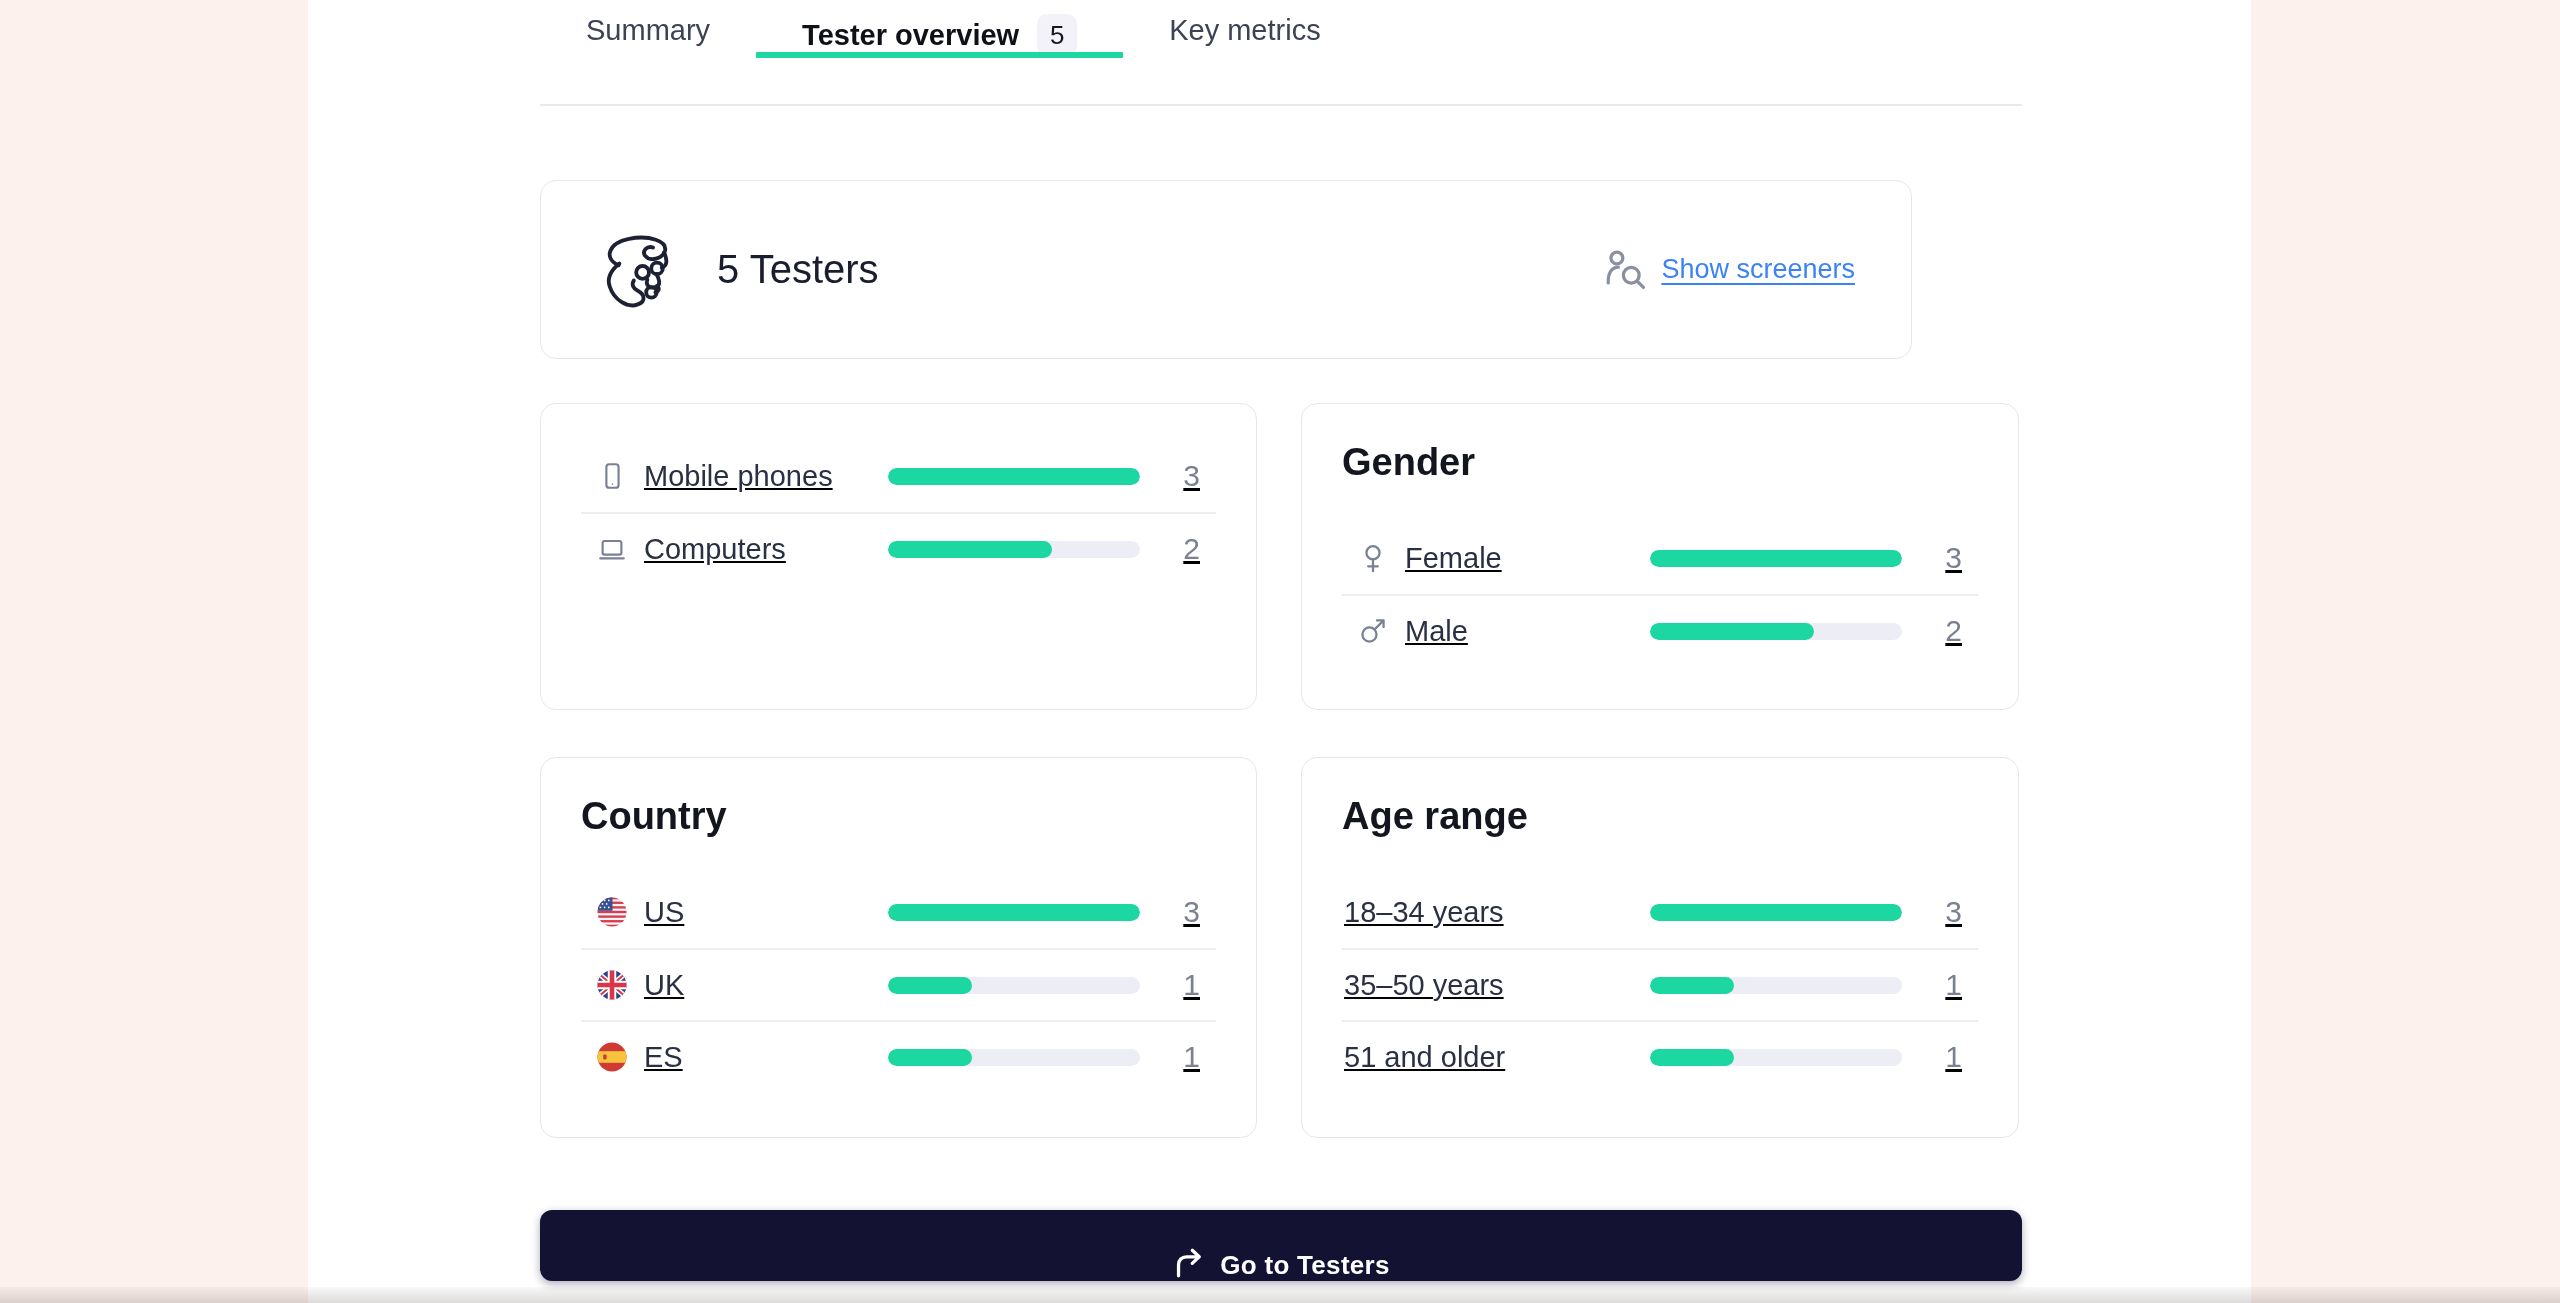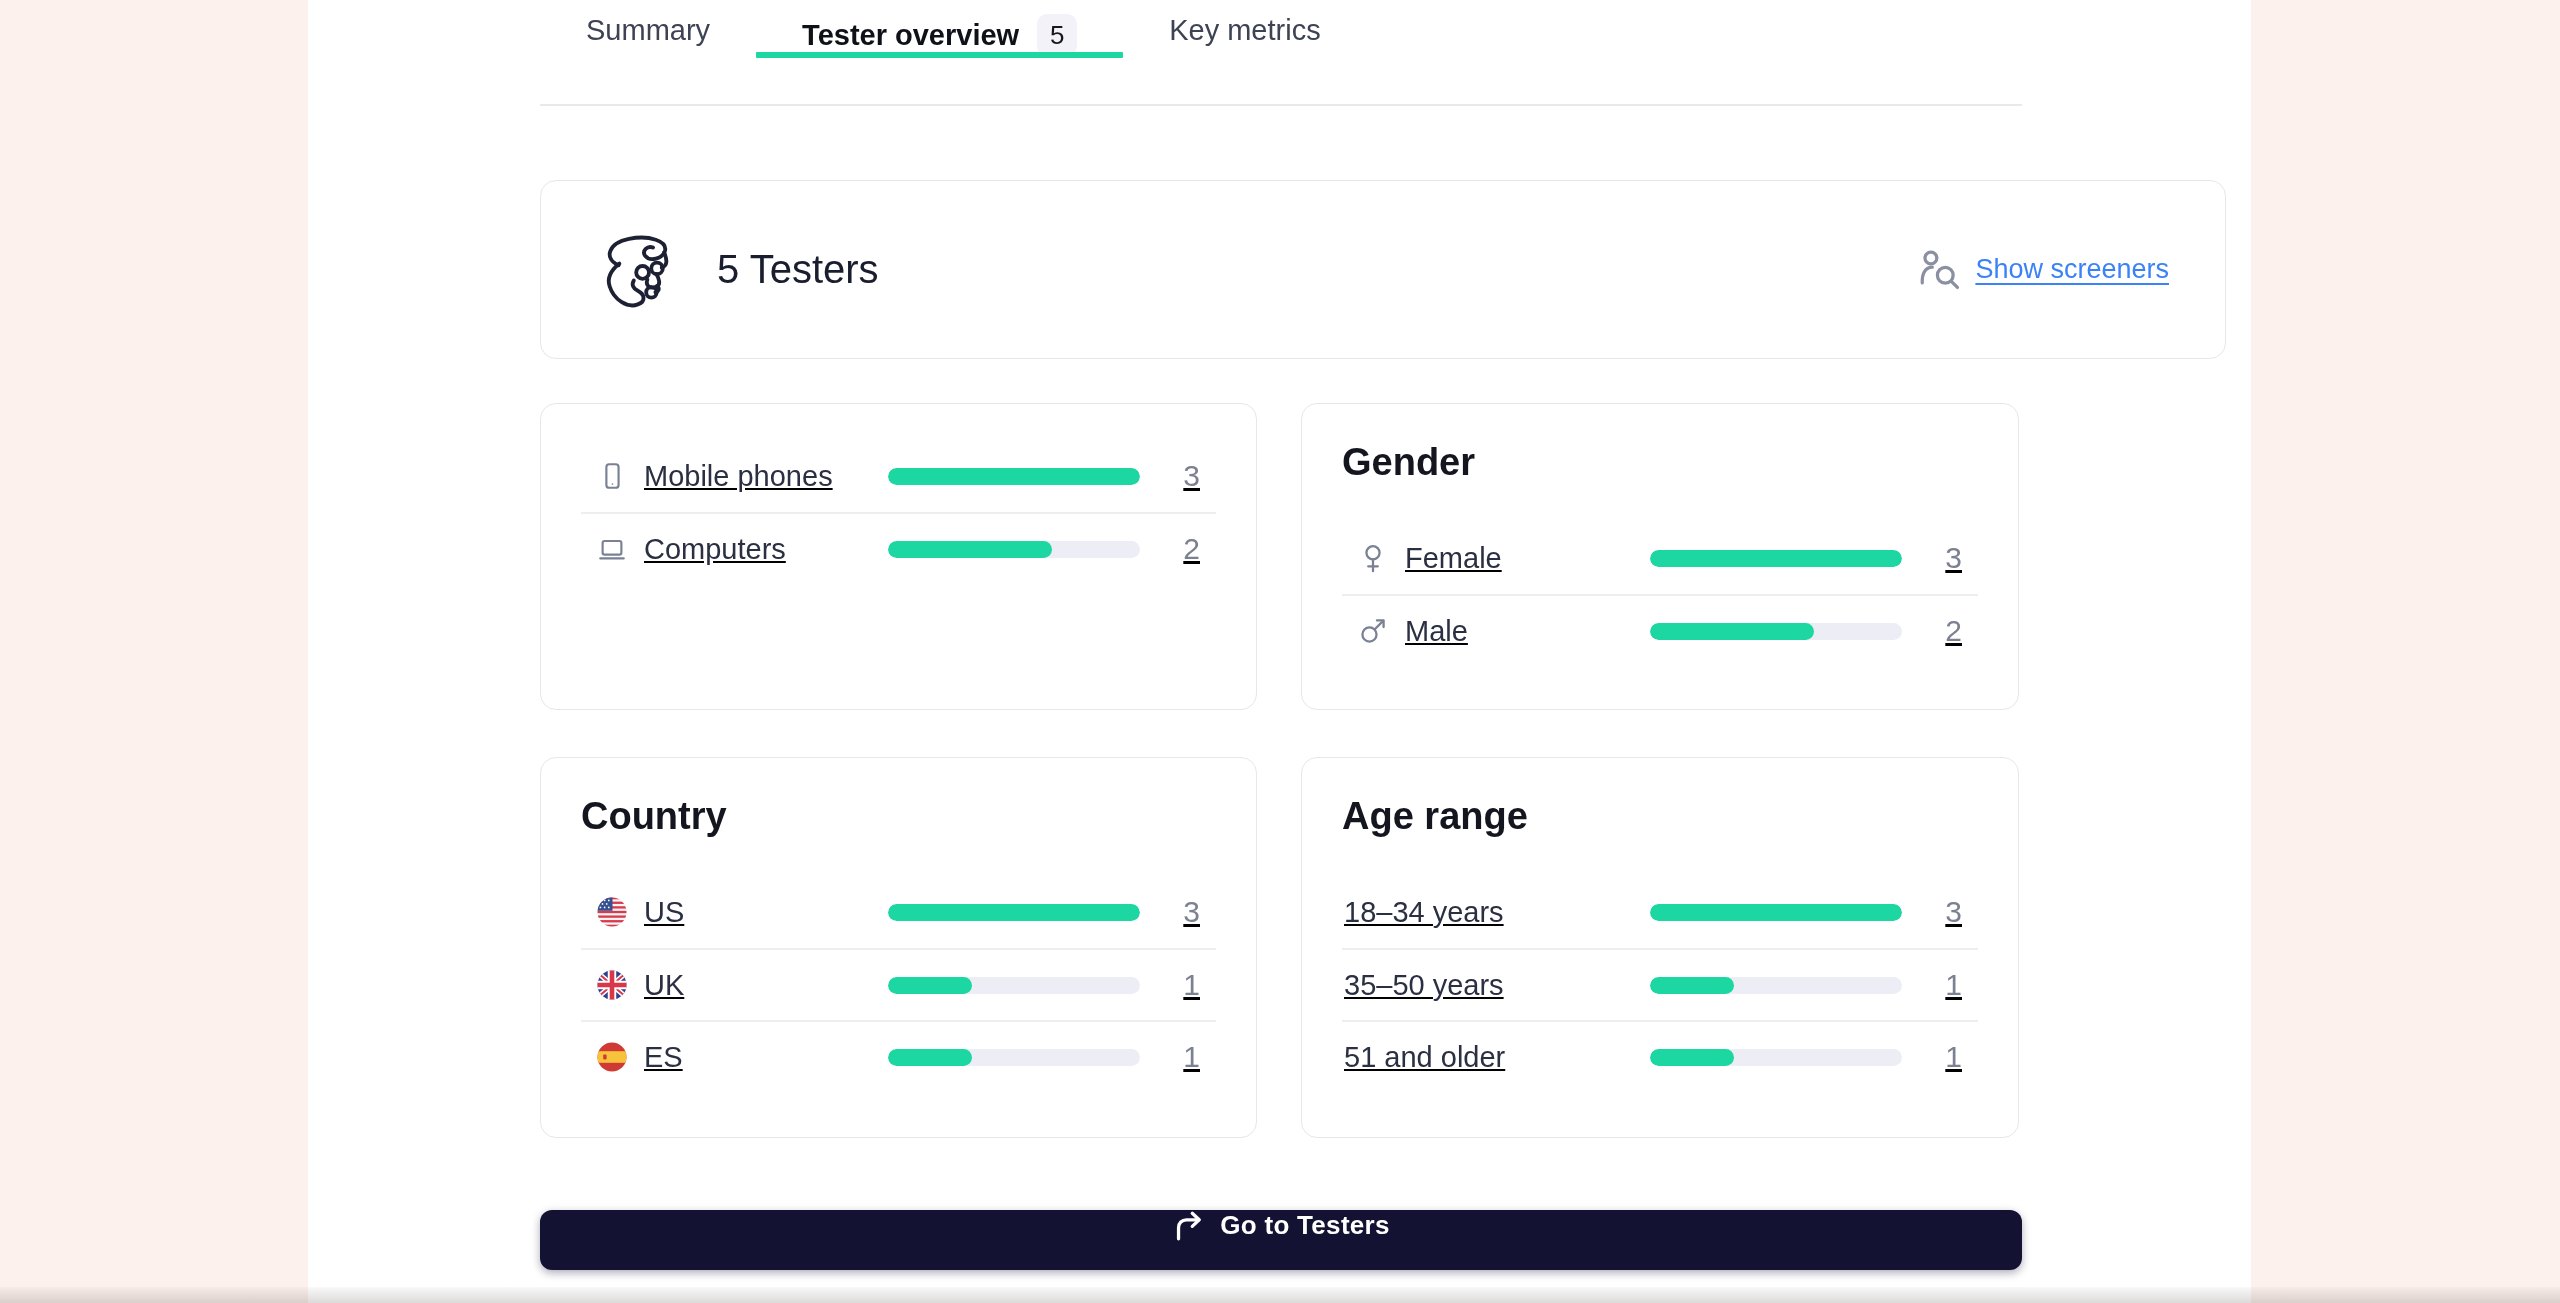--- a/index.html
+++ b/index.html
@@ -44,21 +44,21 @@
     content:"";position:absolute;left:0;right:0;bottom:-2px;height:6px;
     background:var(--green);border-radius:1px;
   }
   .tab-badge{
     margin-left:18px;min-width:40px;height:42px;padding:0 8px;
     background:#f2f2f8;border-radius:10px;display:flex;align-items:center;justify-content:center;
     font-size:26px;font-weight:500;color:#16181f;
   }
   
   .summary-card{
-    position:absolute;left:540px;top:180px;width:1686px;height:179px;
+    position:absolute;left:540px;top:180px;width:1372px;height:179px;
     border:1.5px solid var(--border);border-radius:16px;background:#fff;
     display:flex;align-items:center;padding:0 56px;
   }
   .doodle{width:80px;height:86px;flex:none;}
   .summary-title{margin-left:40px;font-size:40px;font-weight:500;color:#191d2e;}
   .screeners-link{
     margin-left:auto;display:flex;align-items:center;gap:12px;cursor:pointer;
   }
   .screeners-link .link-text{
     font-size:27px;font-weight:500;color:#3b82f6;text-decoration:underline;
@@ -78,23 +78,23 @@
   .stat-row{height:72px;display:flex;align-items:center;padding-right:16px;text-decoration:underline;}
   .stat-row + .stat-row{border-top:2px solid var(--divider);}
   .row-icon{width:30px;height:34px;margin:0 17px 0 16px;flex:none;display:flex;align-items:center;justify-content:center;}
   .row-label{flex:1;font-size:29px;color:var(--label);white-space:nowrap;}
   .row-label.no-icon{padding-left:2px;}
   .bar-track{width:252px;height:17px;border-radius:9px;background:var(--track);flex:none;overflow:hidden;}
   .bar-fill{display:block;height:100%;border-radius:9px;background:var(--green);width:0;}
   .row-value{width:60px;flex:none;text-align:right;font-size:30px;color:var(--muted);}
   
   .cta{
-    position:absolute;left:540px;top:1210px;width:1482px;height:60px;
+    position:absolute;left:540px;top:1210px;width:1482px;height:71px;
     background:var(--navy);border-radius:12px;border:none;cursor:pointer;
-    display:flex;align-items:flex-start;justify-content:center;gap:14px;
+    display:flex;align-items:flex-end;justify-content:center;gap:14px;
     box-shadow:0 3px 8px rgba(20,18,51,0.35);
   }
   .cta-label{font-size:26px;font-weight:700;color:#ffffff;letter-spacing:0.3px;
     font-family:"Liberation Sans","DejaVu Sans",sans-serif;}
   svg{display:block;}
 </style>
 </head>
 <body>
 
 <div class="white-panel"></div>

